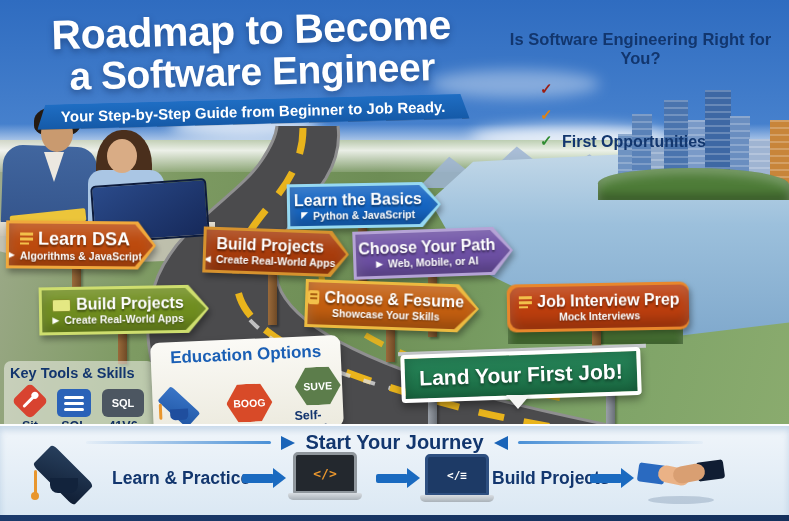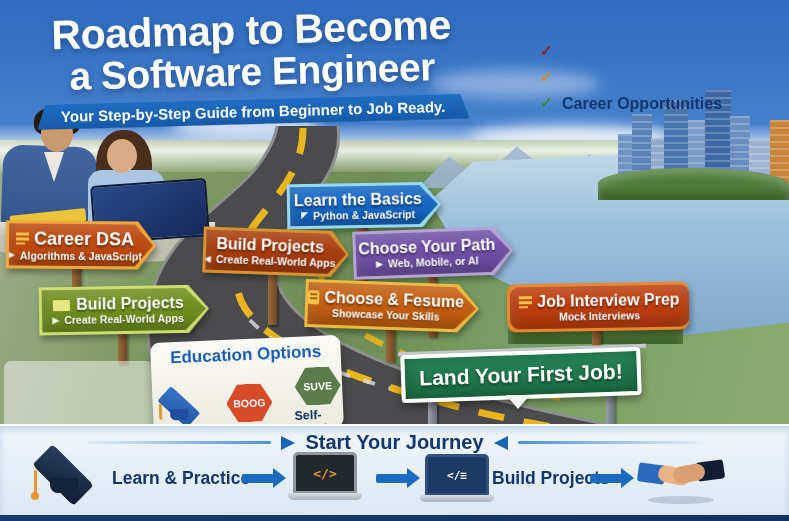--- a/index.html
+++ b/index.html
@@ -217,30 +217,31 @@
     <div class="p laptop-big"></div>
   </div>
 
   <div class="header">
     <div class="title1">Roadmap to Become</div>
     <div class="title2">a Software Engineer</div>
     <div class="ribbon">Your Step-by-Step Guide from Beginner to Job Ready.</div>
   </div>
 
   <div class="fit">
+    <div class="fit-title">Is Software Engineering Right for You?</div>
     <div class="fit-items">
       <div class="fit-item">
         <span class="fit-check" style="color: rgb(155, 29, 18);">✓</span>
       </div>
       <div class="fit-item">
         <span class="fit-check" style="color: rgb(224, 130, 15);">✓</span>
       </div>
       <div class="fit-item">
         <span class="fit-check" style="color: rgb(47, 139, 49);">✓</span>
-        <span>Career Opportunities</span>
+        <span>First Opportunities</span>
       </div>
     </div>
   </div>
 
   <div class="post" style="left:358px;top:226px;height:64px;"></div>
   <div class="post" style="left:72px;top:267px;height:42px;"></div>
   <div class="post" style="left:268px;top:273px;height:52px;"></div>
   <div class="post" style="left:428px;top:275px;height:62px;"></div>
   <div class="post" style="left:118px;top:332px;height:32px;"></div>
   <div class="post" style="left:386px;top:328px;height:34px;"></div>
@@ -260,21 +261,21 @@
         </div>
       </div>
     </div>
   </div>
 
   <div class="sign s-dsa">
     <div class="sign-frame" style="background: rgb(240, 168, 60);">
       <div class="sign-face" style="background: rgb(188, 74, 14);">
         <div class="sign-title-row">
           <span class="ic-bars"></span>
-          <span class="sign-title">Career DSA</span>
+          <span class="sign-title">Learn DSA</span>
         </div>
         <div class="sign-sub-row">
           <span class="glyph">▶</span>
           <span class="sign-sub">Algorithms &amp; JavaScript</span>
         </div>
       </div>
     </div>
   </div>
 
   <div class="sign s-bp1">
@@ -370,20 +371,39 @@
         <div class="edu-label">Bootcamp</div>
       </div>
       <div class="edu-opt">
         <div class="hex" style="background: rgb(92, 125, 75);">SUVE</div>
         <div class="edu-label">Self-Taught</div>
       </div>
     </div>
   </div>
 
   <div class="tools">
+    <div class="tools-title">Key Tools &amp; Skills</div>
+    <div class="tools-row">
+      <div class="tool">
+        <div class="git" style="background: rgb(216, 67, 48);"></div>
+        <div class="tool-label">Sit</div>
+      </div>
+      <div class="tool">
+        <div class="db" style="background: rgb(42, 98, 184);">
+            <i></i>
+            <i></i>
+            <i></i>
+          </div>
+        <div class="tool-label">SQL</div>
+      </div>
+      <div class="tool">
+        <div class="sqlb" style="background: rgb(76, 86, 97);">SQL</div>
+        <div class="tool-label">41V6</div>
+      </div>
+    </div>
   </div>
 
   <div class="journey">
     <div class="j-title-row">
       <div class="j-line l"></div>
       <div class="j-head-r"></div>
       <div class="j-title">Start Your Journey</div>
       <div class="j-head-l"></div>
       <div class="j-line r"></div>
     </div>

